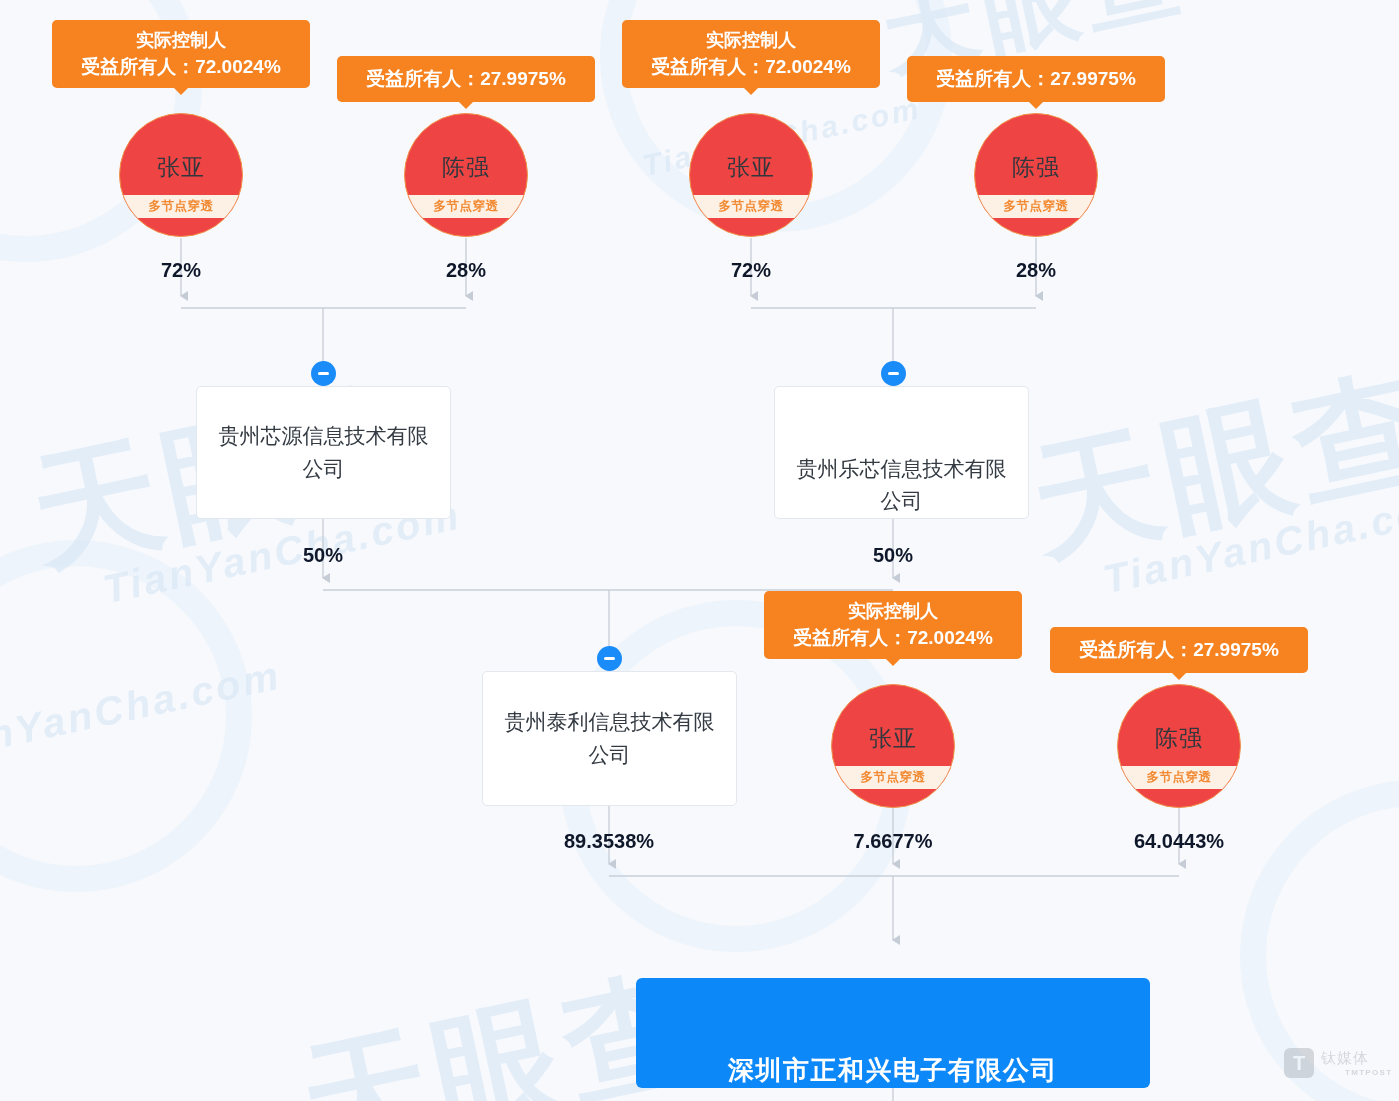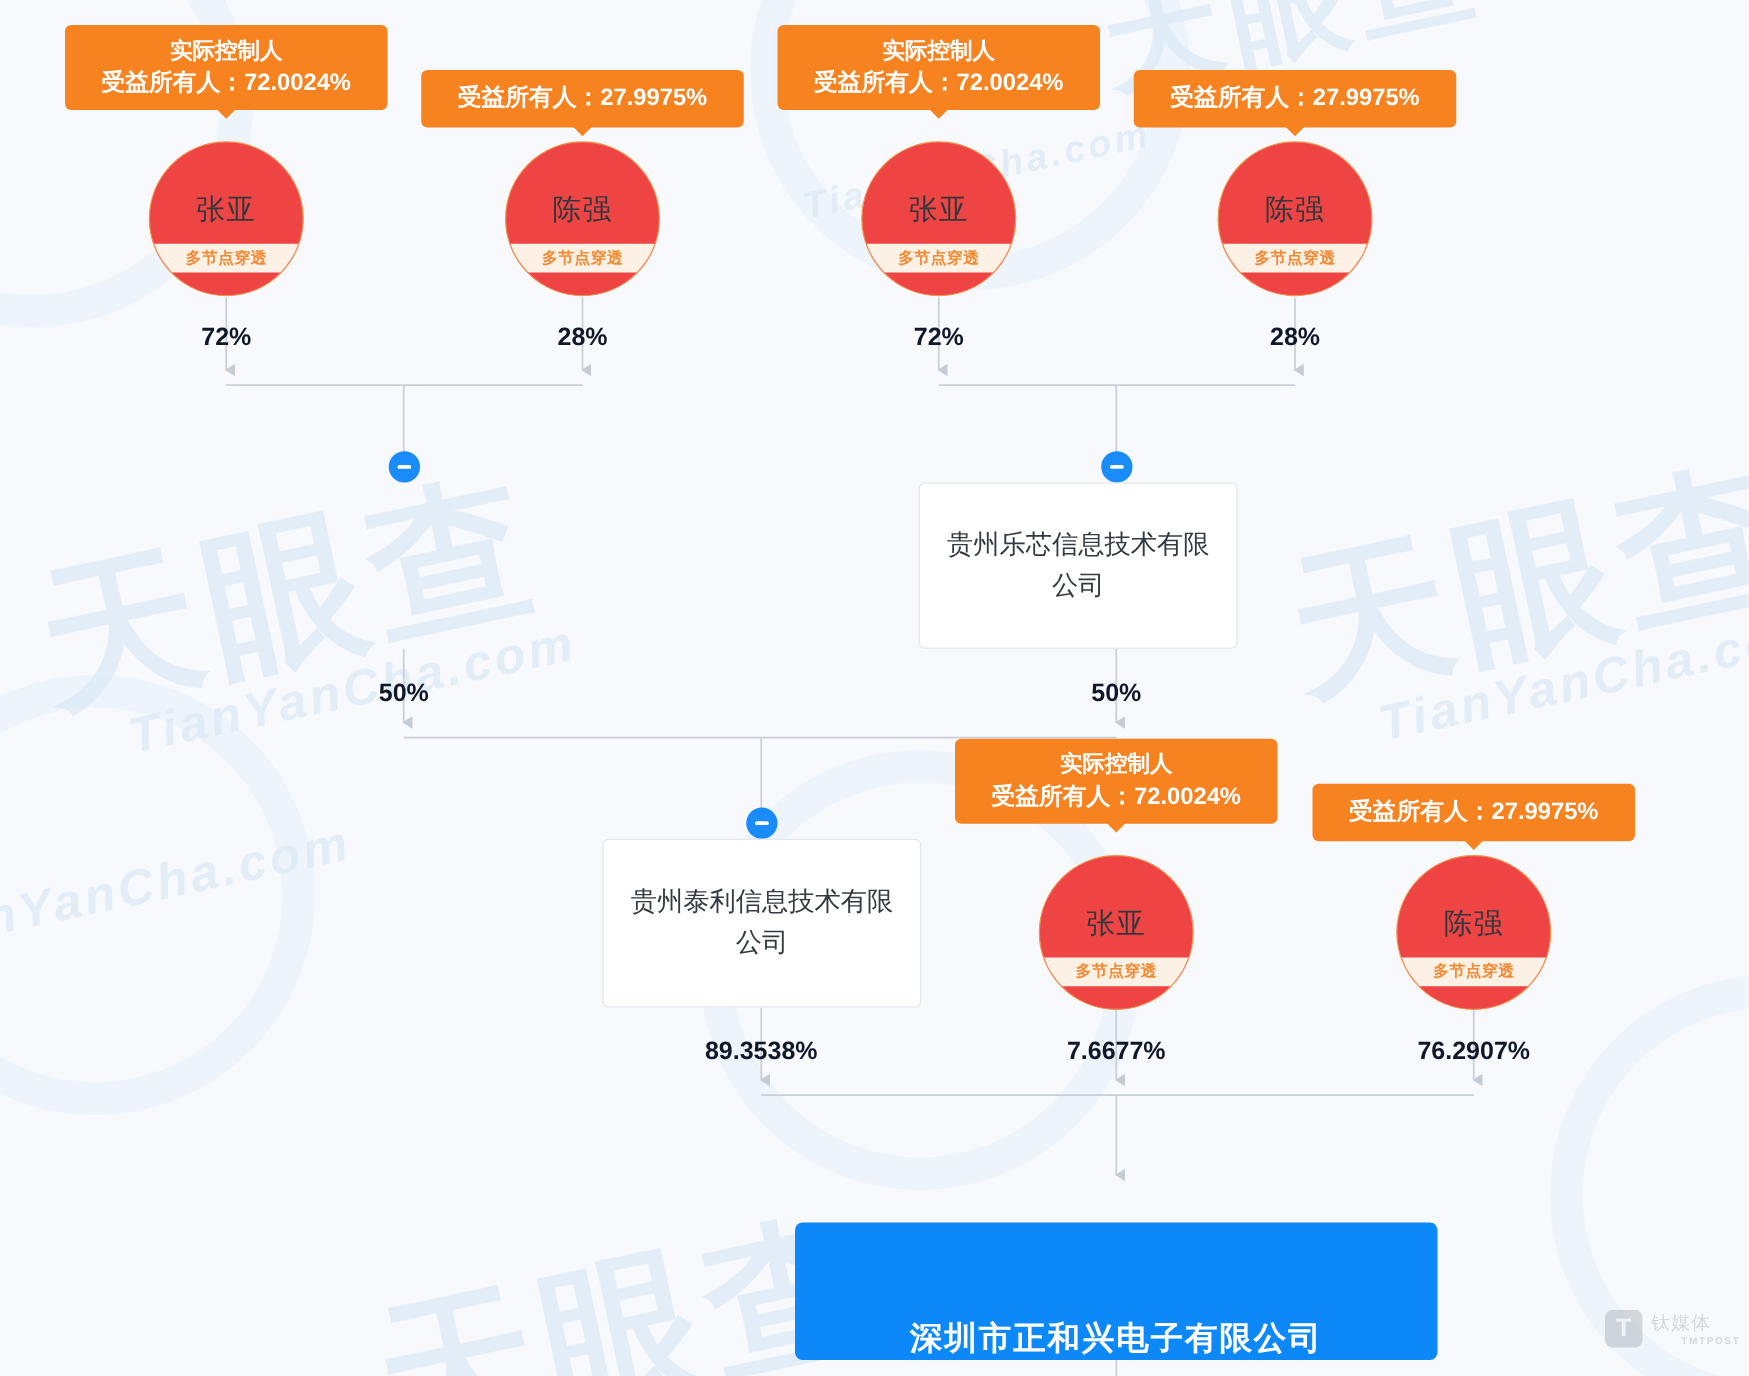--- a/index.html
+++ b/index.html
@@ -241,21 +241,21 @@
   </svg>
 
   <div class="pct" style="left:181px; top:259px;">72%</div>
   <div class="pct" style="left:466px; top:259px;">28%</div>
   <div class="pct" style="left:751px; top:259px;">72%</div>
   <div class="pct" style="left:1036px; top:259px;">28%</div>
   <div class="pct" style="left:323px; top:544px;">50%</div>
   <div class="pct" style="left:893px; top:544px;">50%</div>
   <div class="pct" style="left:609px; top:830px;">89.3538%</div>
   <div class="pct" style="left:893px; top:830px;">7.6677%</div>
-  <div class="pct" style="left:1179px; top:830px;">76.2907%</div>
+  <div class="pct" style="left:1179px; top:830px;">64.0443%</div>
 
   <div class="tag" style="left:52px; top:20px; width:258px;">
     <span class="tag-role">实际控制人</span>
     <span class="tag-bo">受益所有人：72.0024%</span>
   </div>
   <div class="person" style="left:119px; top:113px;">
     <div class="pname">张亚</div>
     <div class="pbadge">多节点穿透</div>
   </div>
 
@@ -280,25 +280,28 @@
     <span class="tag-bo">受益所有人：27.9975%</span>
   </div>
   <div class="person" style="left:974px; top:113px;">
     <div class="pname">陈强</div>
     <div class="pbadge">多节点穿透</div>
   </div>
 
   <div class="toggle" style="left:311px; top:361px;">
     <span class="bar"></span>
   </div>
+  <div class="card" style="left:196px; top:386px; width:255px; height:133px;">
+    <span>贵州芯源信息技术有限公司</span>
+  </div>
 
   <div class="toggle" style="left:881px; top:361px;">
     <span class="bar"></span>
   </div>
-  <div class="card" style="left:735px; top:386px; width:255px; height:133px;">
+  <div class="card" style="left:774px; top:386px; width:255px; height:133px;align-items:flex-end;">
     <span>贵州乐芯信息技术有限公司</span>
   </div>
 
   <div class="toggle" style="left:597px; top:646px;">
     <span class="bar"></span>
   </div>
   <div class="card" style="left:482px; top:671px; width:255px; height:135px;">
     <span>贵州泰利信息技术有限公司</span>
   </div>
 

